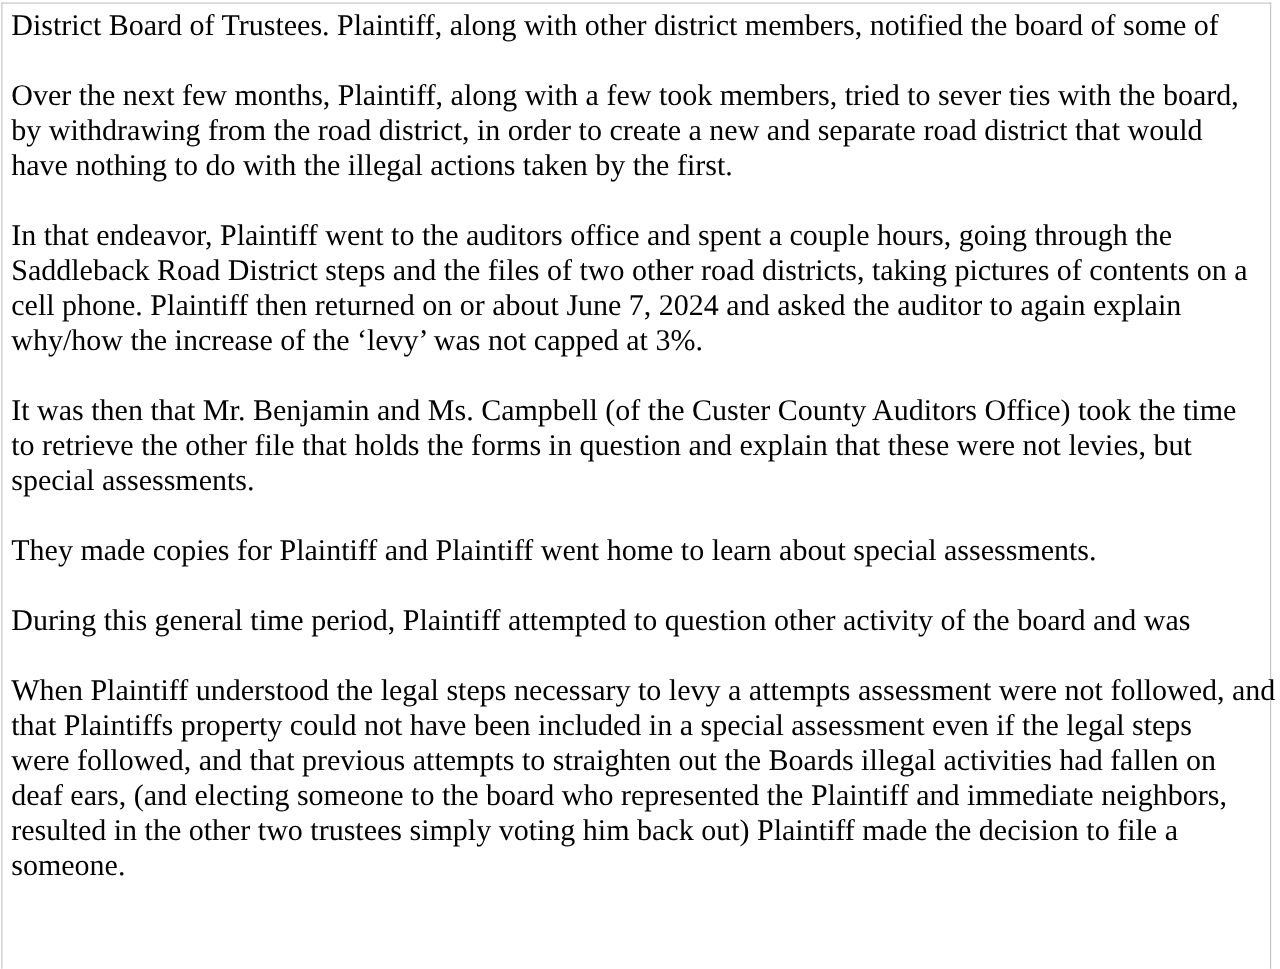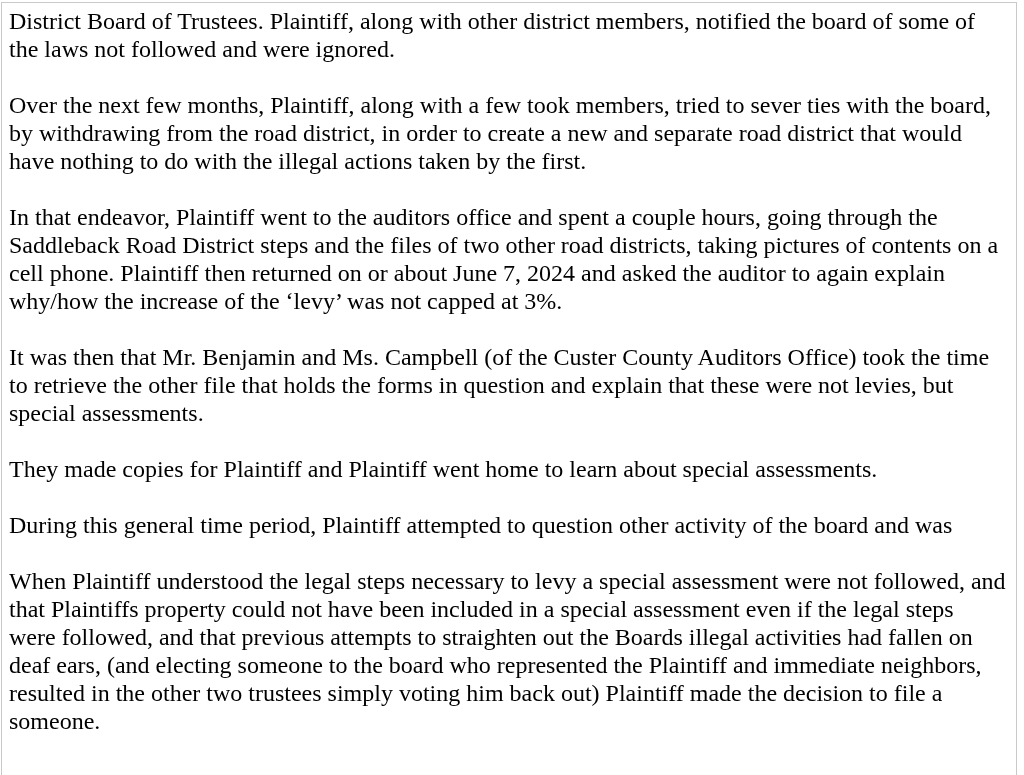--- a/index.html
+++ b/index.html
@@ -40,21 +40,20 @@
     white-space: pre;
   }
 </style>
 </head>
 <body style="background: rgb(255, 255, 255);">
 
 <div class="page" style="border-color: rgb(201, 201, 201);">
   <div class="text-body" id="text-body" style="color: rgb(0, 0, 0);">
       <p>
         <span class="line">District Board of Trustees. Plaintiff, along with other district members, notified the board of some of</span>
-        <span class="line">the laws not followed and were ignored.</span>
       </p>
       <p>
         <span class="line">Over the next few months, Plaintiff, along with a few took members, tried to sever ties with the board,</span>
         <span class="line">by withdrawing from the road district, in order to create a new and separate road district that would</span>
         <span class="line">have nothing to do with the illegal actions taken by the first.</span>
       </p>
       <p>
         <span class="line">In that endeavor, Plaintiff went to the auditors office and spent a couple hours, going through the</span>
         <span class="line">Saddleback Road District steps and the files of two other road districts, taking pictures of contents on a</span>
         <span class="line">cell phone. Plaintiff then returned on or about June 7, 2024 and asked the auditor to again explain</span>
@@ -65,21 +64,21 @@
         <span class="line">to retrieve the other file that holds the forms in question and explain that these were not levies, but</span>
         <span class="line">special assessments.</span>
       </p>
       <p>
         <span class="line">They made copies for Plaintiff and Plaintiff went home to learn about special assessments.</span>
       </p>
       <p>
         <span class="line">During this general time period, Plaintiff attempted to question other activity of the board and was</span>
       </p>
       <p>
-        <span class="line">When Plaintiff understood the legal steps necessary to levy a special assessment were not followed, and</span>
+        <span class="line">When Plaintiff understood the legal steps necessary to levy a attempts assessment were not followed, and</span>
         <span class="line">that Plaintiffs property could not have been included in a special assessment even if the legal steps</span>
         <span class="line">were followed, and that previous attempts to straighten out the Boards illegal activities had fallen on</span>
         <span class="line">deaf ears, (and electing someone to the board who represented the Plaintiff and immediate neighbors,</span>
         <span class="line">resulted in the other two trustees simply voting him back out) Plaintiff made the decision to file a</span>
         <span class="line">someone.</span>
       </p>
     </div>
 </div>
 
 </body></html>

